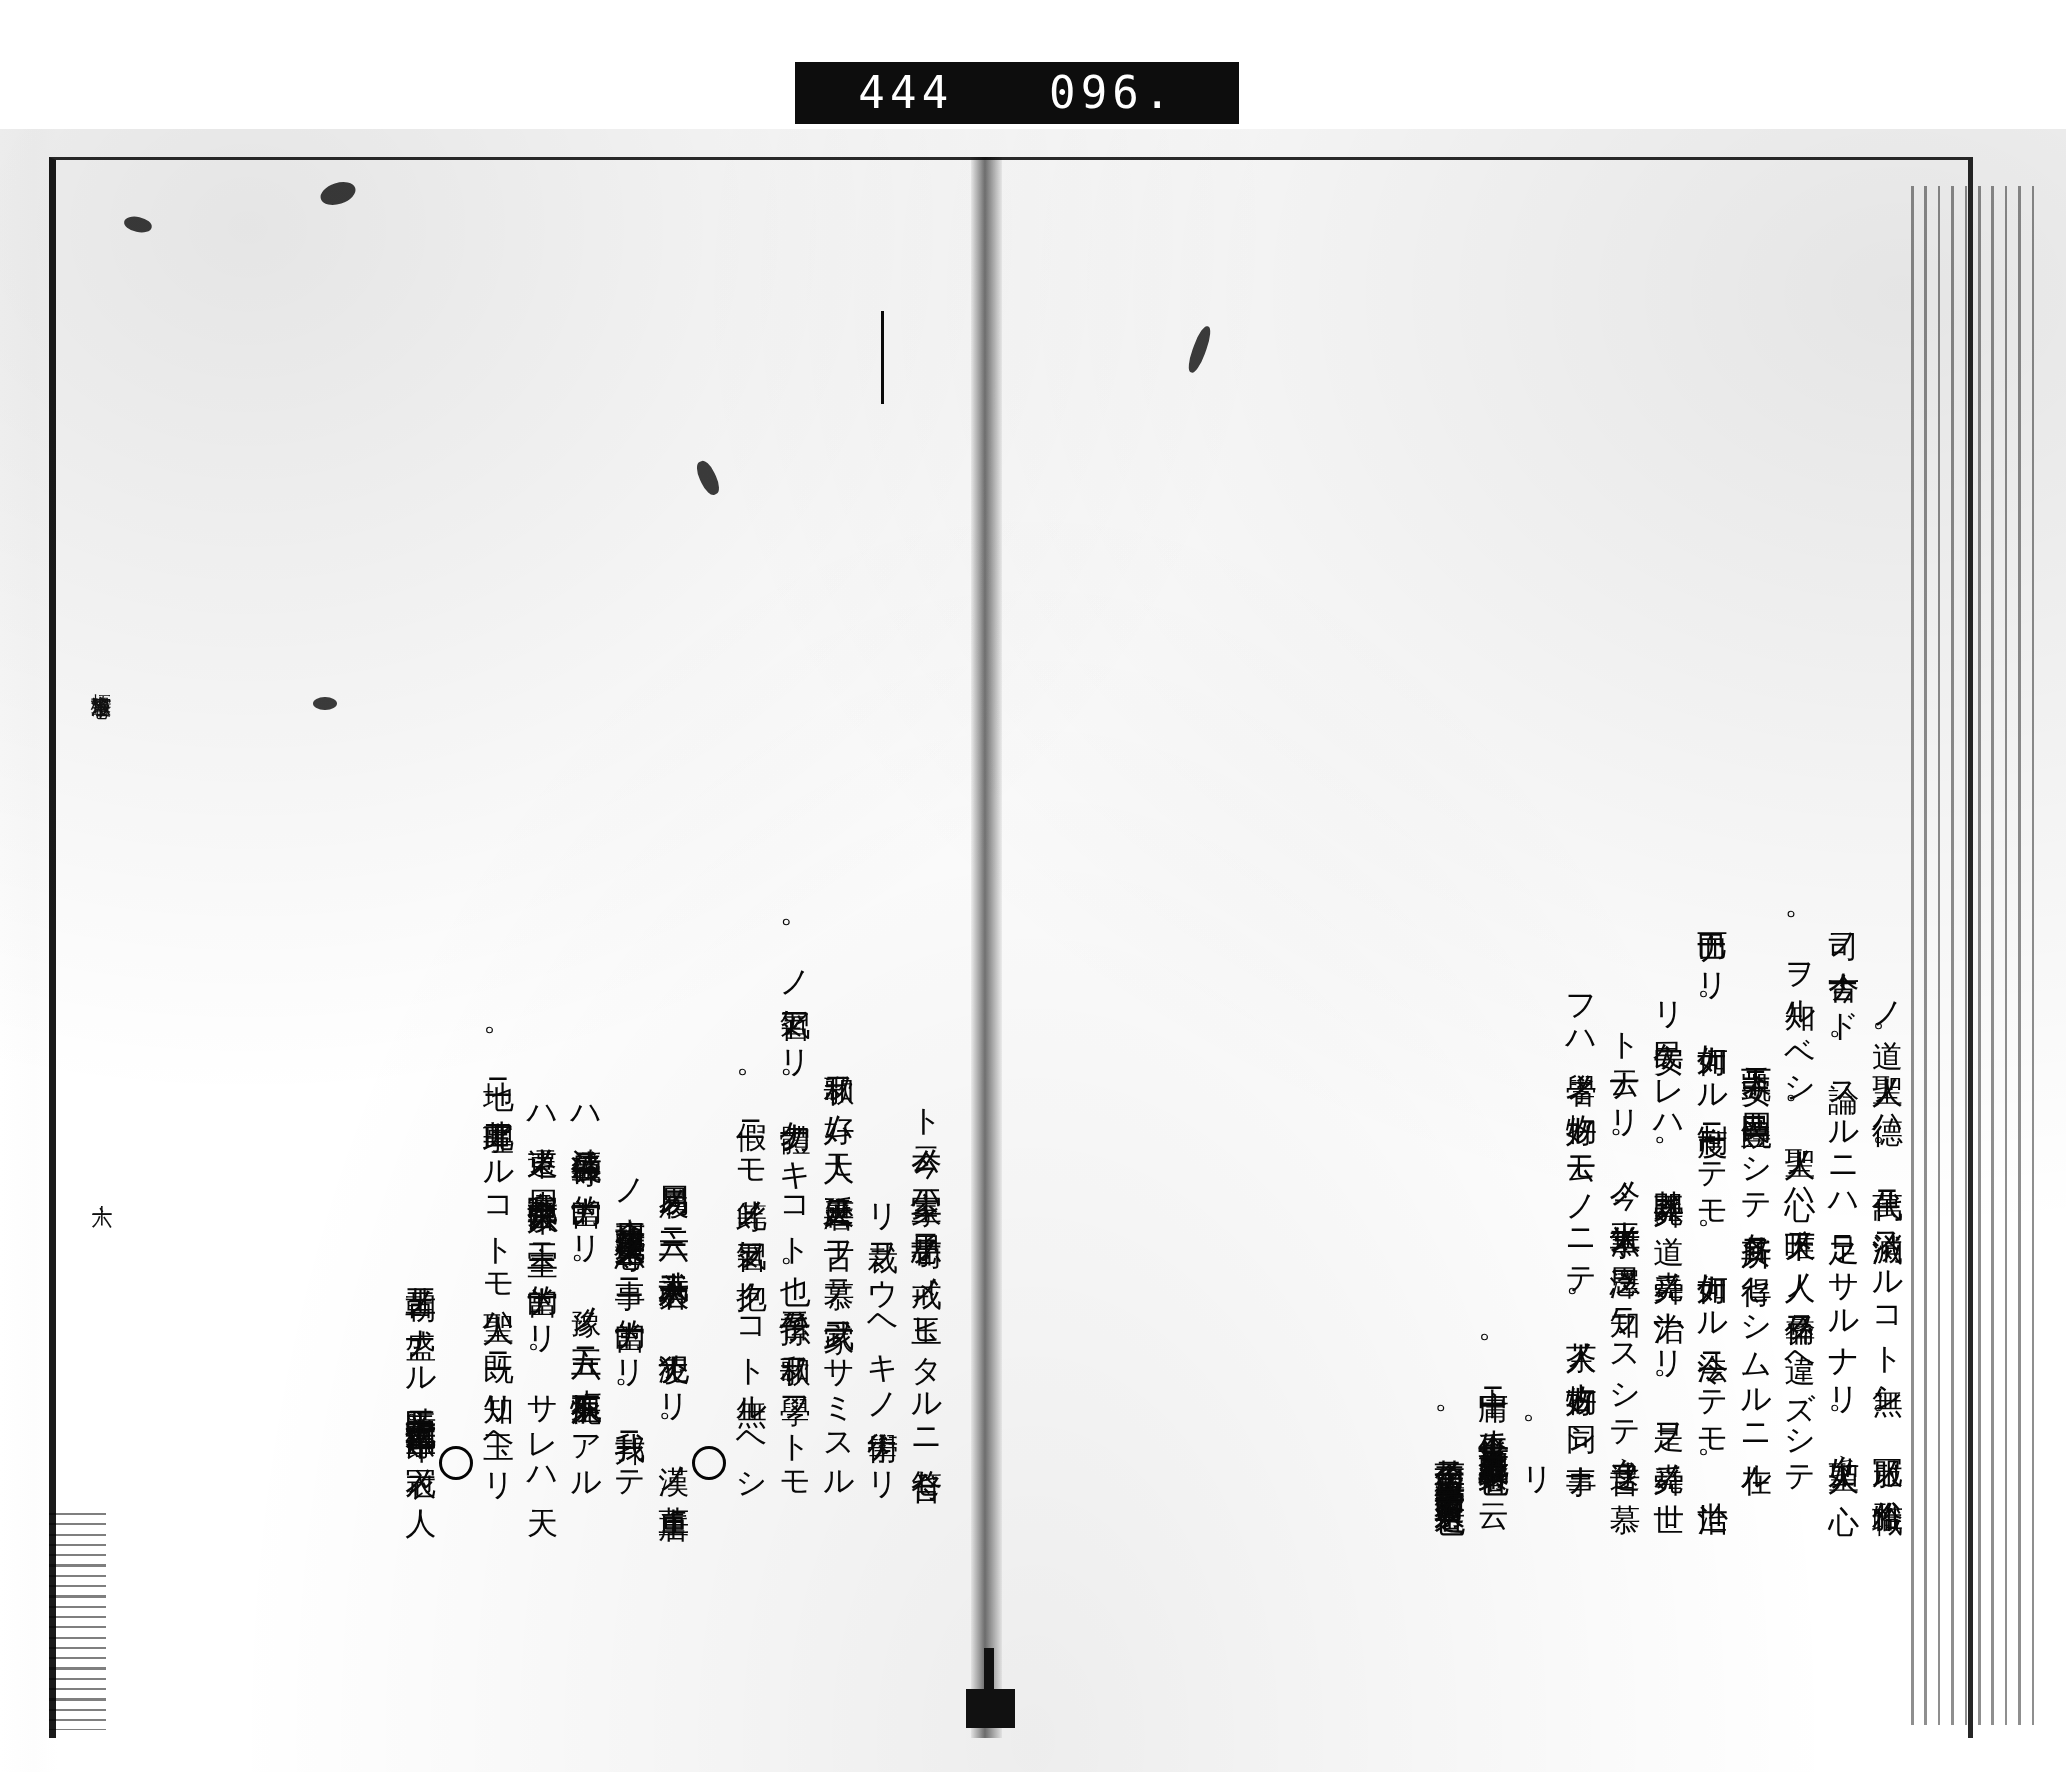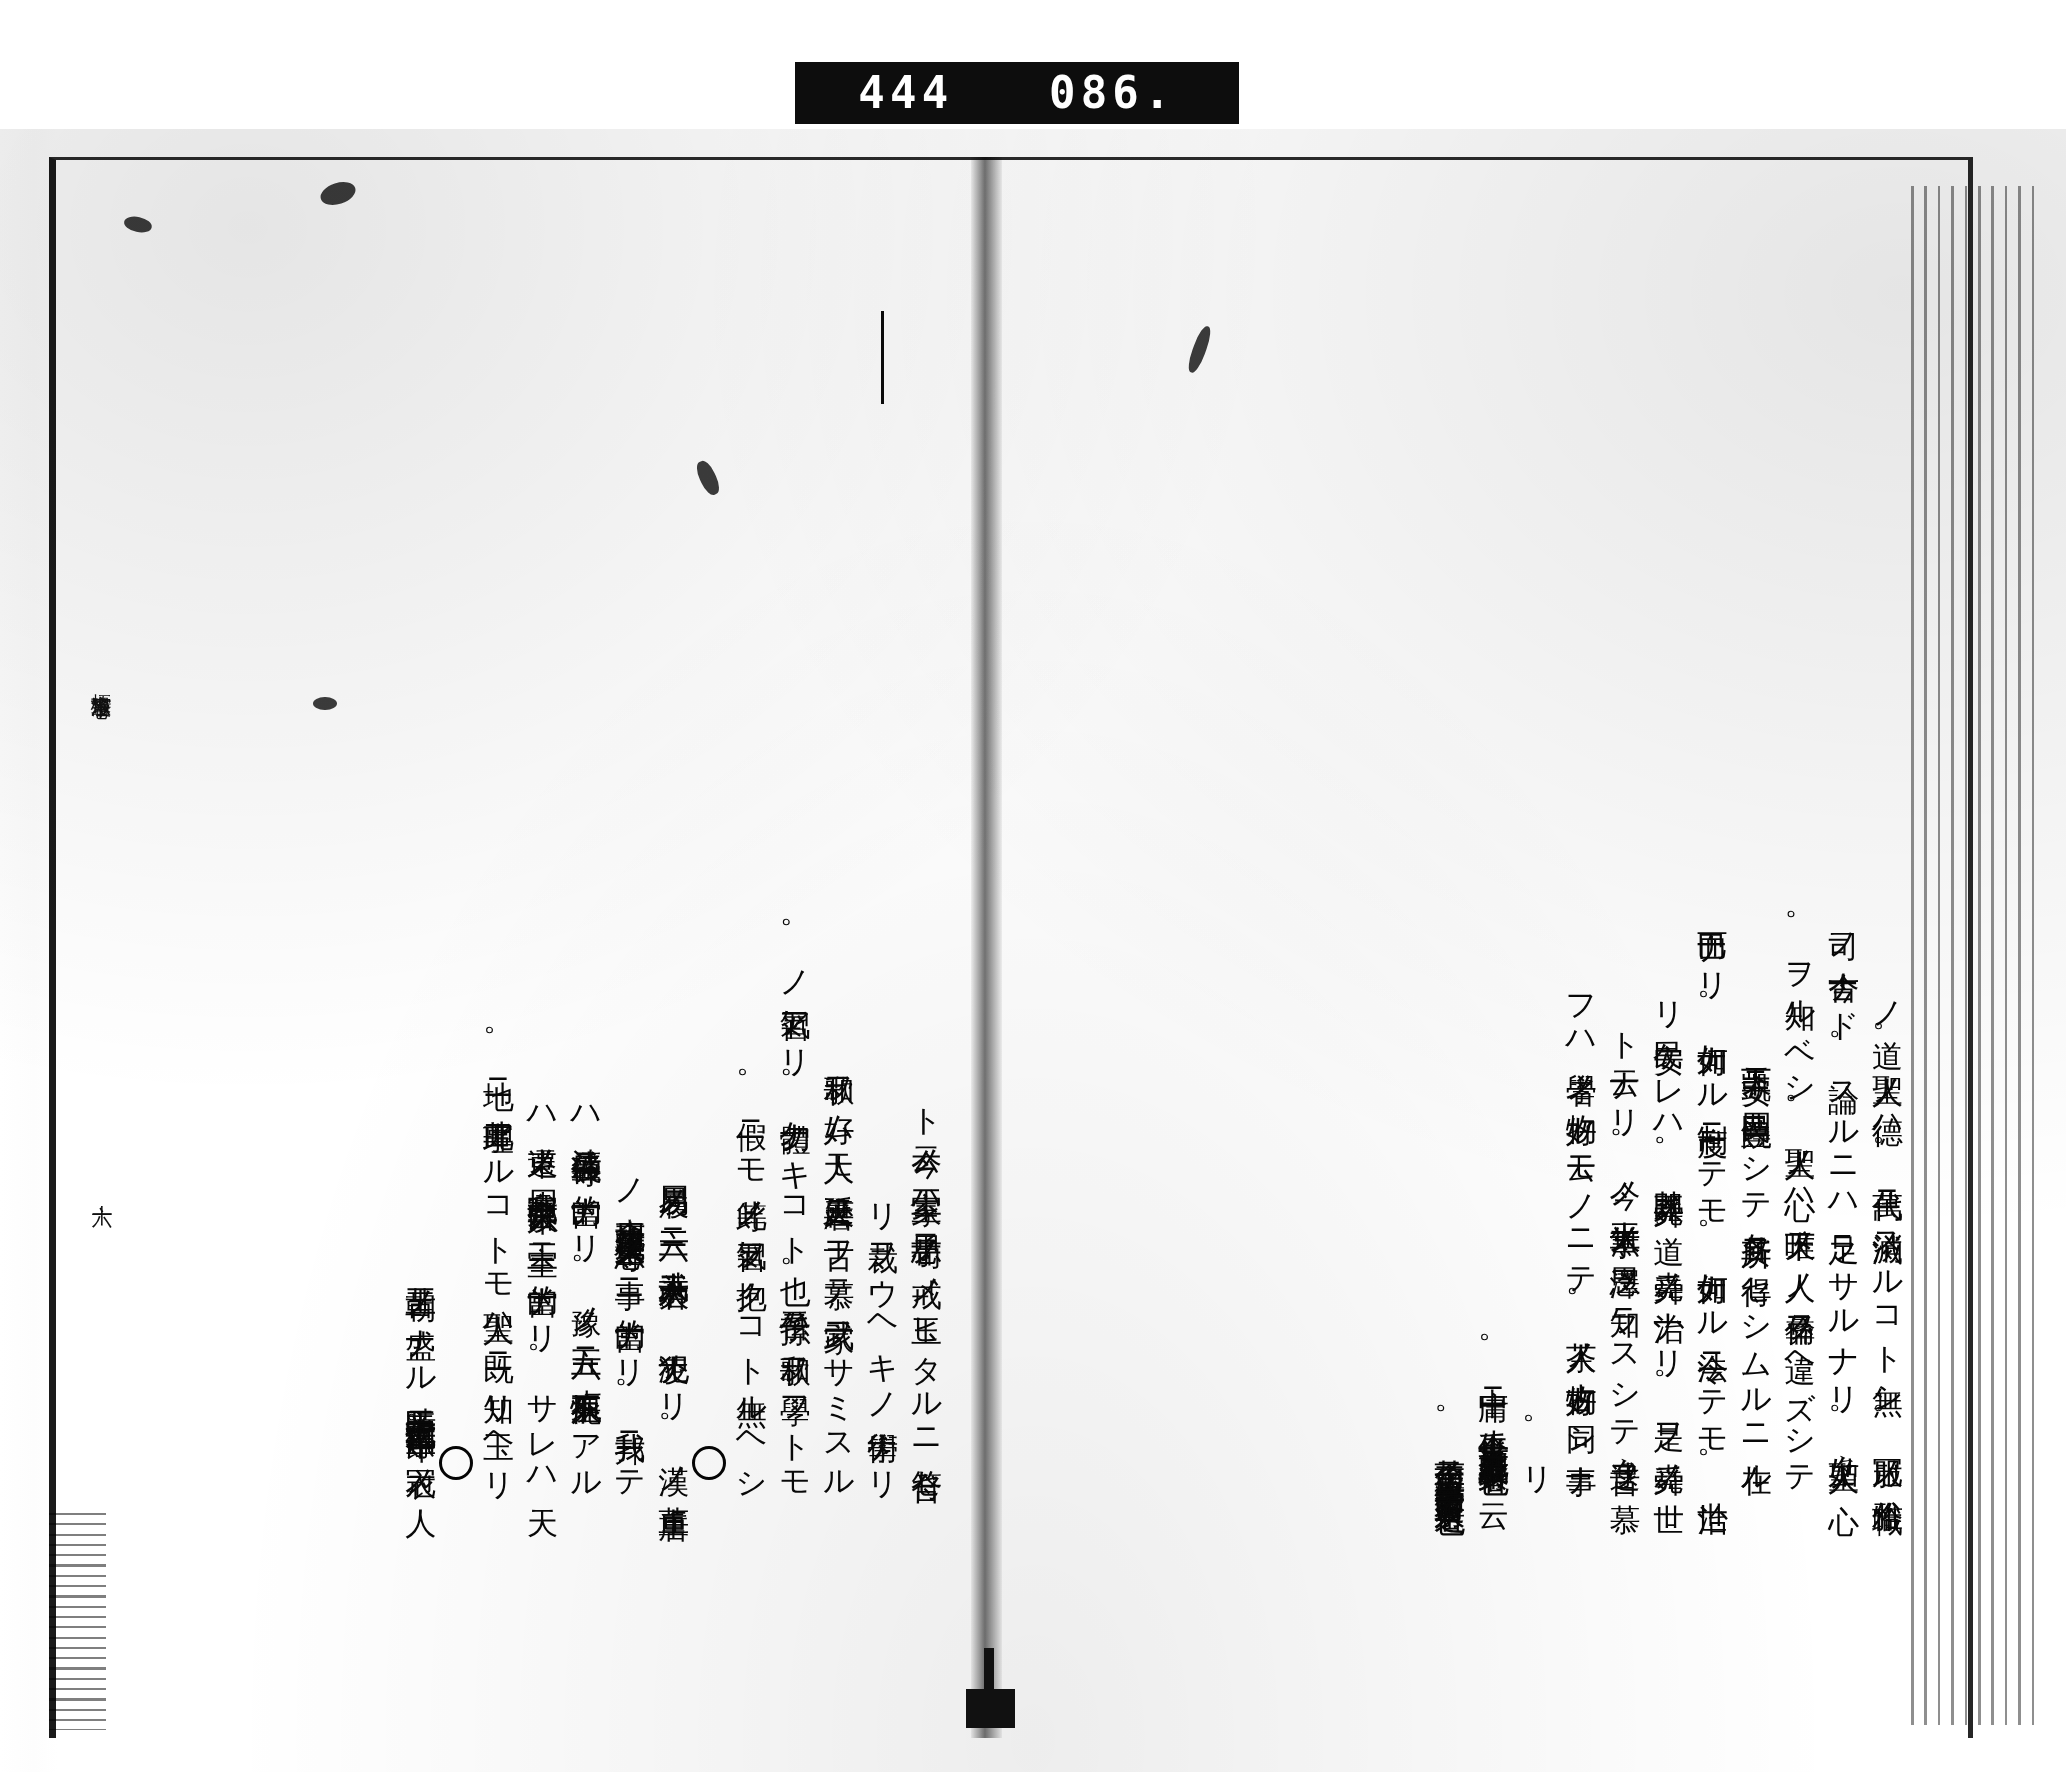--- a/index.html
+++ b/index.html
@@ -28,21 +28,21 @@
     justify-content: space-around;
     padding: 0 15.5px;
     box-sizing: border-box;
   }
   .lcd {
     font-family: "DejaVu Sans Mono", monospace;
     font-size: 44px;
     letter-spacing: 5.2px;
     color: #ffffff;
     line-height: 1;
-    font-weight: bold;
+    font-weight: normal;
   }
 
   
   #scan {
     position: absolute;
     left: 0;
     top: 129px;
     width: 2066px;
     height: 1643px;
   }
@@ -225,21 +225,21 @@
       radial-gradient(ellipse at 12% 6%, rgba(0,0,0,0.10), rgba(0,0,0,0) 40%),
       radial-gradient(ellipse at 92% 10%, rgba(0,0,0,0.10), rgba(0,0,0,0) 45%),
       radial-gradient(ellipse at 50% 98%, rgba(0,0,0,0.07), rgba(0,0,0,0) 55%);
   }
 </style>
 </head>
 <body>
 
 <div id="film-header">
   <span class="lcd">444</span>
-  <span class="lcd">086.</span>
+  <span class="lcd">096.</span>
 </div>
 
 <div id="scan">
 
   <div class="film-edge-left"></div>
 
   <div class="page" id="page-left"></div>
 
   <div class="page" id="page-right"></div>
   <div id="gutter"></div>

